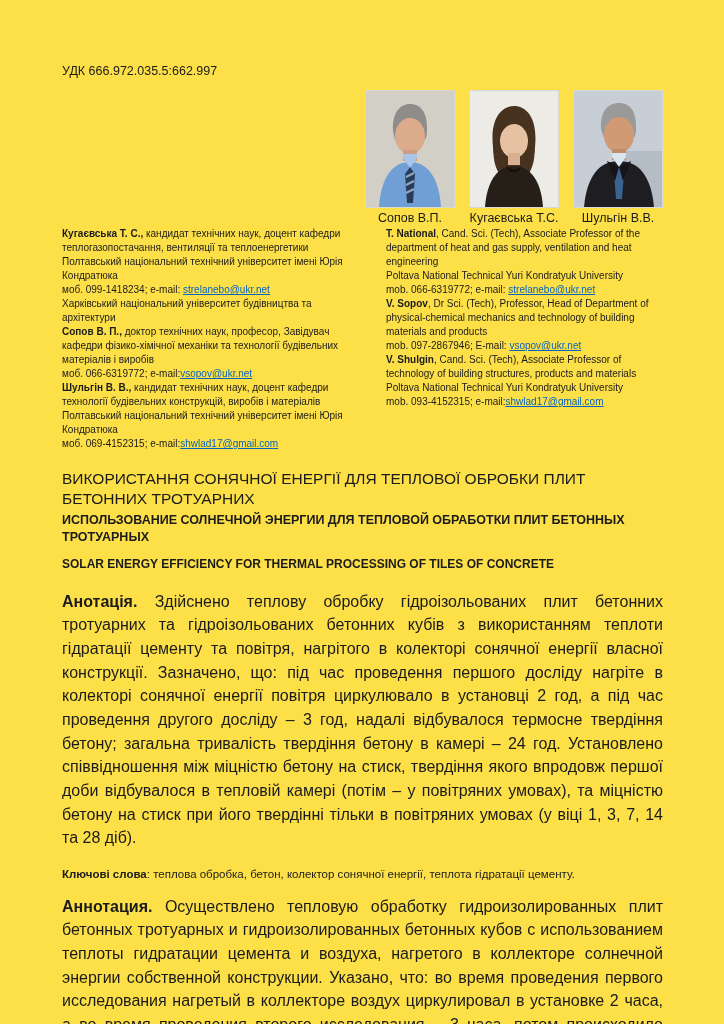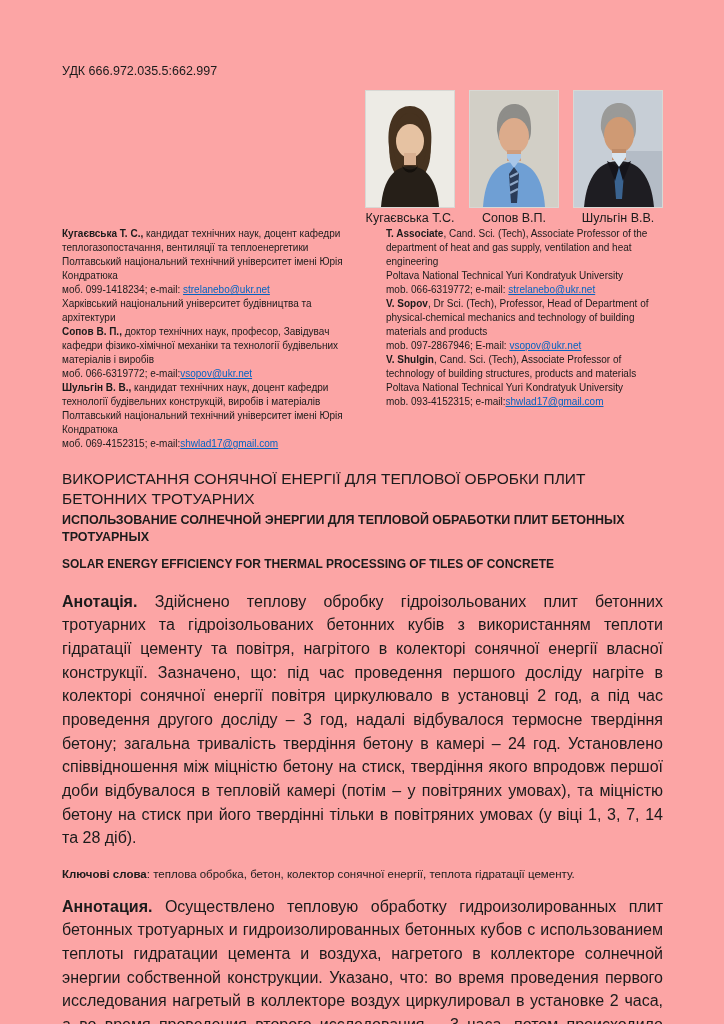--- a/index.html
+++ b/index.html
@@ -1,20 +1,20 @@
 <!DOCTYPE html>
 <html><head>
 <meta charset="utf-8">
 <style>
   html, body { margin: 0; padding: 0; background: #ffffff; }
   .page {
     position: relative;
     width: 724px;
     height: 1024px;
-    background: #fca5a5;
+    background: #fde047;
     box-sizing: border-box;
     padding: 64px 61px 0 62px;
     font-family: "Liberation Sans", sans-serif;
     color: #1b1b1b;
     overflow: hidden;
   }
   .udc { font-size: 12.5px; margin-bottom: 12px; }
   .photo-strip {
     display: flex;
     justify-content: flex-end;
@@ -40,45 +40,45 @@
 </head>
 <body>
 
 <div class="page">
 
   <div class="udc">УДК 666.972.035.5:662.997</div>
 
   <div class="photo-strip">
     <div class="photo-fig">
       <svg viewBox="0 0 88 116" width="88" height="116" xmlns="http://www.w3.org/2000/svg">
+        <rect width="88" height="116" fill="#d2cfc6"></rect>
+        <path d="M27 40 C26 19 36 13 44 13 C53 13 62 19 61 40 C61 44 60 47 59 49 L29 49 Z" fill="#8e8d89"></path>
+        <ellipse cx="44" cy="45" rx="15" ry="18" fill="#dcab8b"></ellipse>
+        <path d="M29 40 C30 24 37 19 44 19 C52 19 59 24 59 40 C55 28 50 26 44 26 C38 26 33 28 29 40 Z" fill="#8e8d89"></path>
+        <rect x="37" y="59" width="14" height="11" fill="#cf9d7d"></rect>
+        <path d="M13 116 C15 86 27 71 44 71 C61 71 73 86 75 116 Z" fill="#6f9fd4"></path>
+        <path d="M37 67 L44 77 L51 67 L51 63 L37 63 Z" fill="#a8c6e8"></path>
+        <path d="M44 76 L49 83 L47 112 L41 112 L39 83 Z" fill="#2b3c58"></path>
+        <path d="M40 86 L48 82 M40 94 L48 90 M40 102 L48 98" stroke="#8fa8c8" stroke-width="2" fill="none"></path>
+      </svg>
+      <div class="photo-caption">Сопов В.П.</div>
+    </div>
+    <div class="photo-fig">
+      <svg viewBox="0 0 88 116" width="88" height="116" xmlns="http://www.w3.org/2000/svg">
         <rect width="88" height="116" fill="#edebe5"></rect>
         <path d="M23 56 C20 28 31 15 44 15 C57 15 68 28 65 56 C64 70 60 78 55 82 L33 82 C28 78 24 70 23 56 Z" fill="#46321f"></path>
         <ellipse cx="44" cy="50" rx="14" ry="17" fill="#e6c2a2"></ellipse>
         <path d="M30 44 C30 28 37 22 44 22 C51 22 58 28 58 44 C54 32 50 30 44 30 C38 30 34 32 30 44 Z" fill="#46321f"></path>
         <path d="M24 50 C22 66 25 78 31 85 L35 78 C30 72 27 62 27 50 Z" fill="#46321f"></path>
         <path d="M64 50 C66 66 63 78 57 85 L53 78 C58 72 61 62 61 50 Z" fill="#46321f"></path>
         <rect x="38" y="62" width="12" height="12" fill="#d9b091"></rect>
         <path d="M15 116 C17 88 29 75 44 75 C59 75 71 88 73 116 Z" fill="#261f18"></path>
         <path d="M36 74 C38 80 50 80 52 74 C50 84 38 84 36 74 Z" fill="#14100c"></path>
       </svg>
       <div class="photo-caption">Кугаєвська Т.С.</div>
-    </div>
-    <div class="photo-fig">
-      <svg viewBox="0 0 88 116" width="88" height="116" xmlns="http://www.w3.org/2000/svg">
-        <rect width="88" height="116" fill="#d2cfc6"></rect>
-        <path d="M27 40 C26 19 36 13 44 13 C53 13 62 19 61 40 C61 44 60 47 59 49 L29 49 Z" fill="#8e8d89"></path>
-        <ellipse cx="44" cy="45" rx="15" ry="18" fill="#dcab8b"></ellipse>
-        <path d="M29 40 C30 24 37 19 44 19 C52 19 59 24 59 40 C55 28 50 26 44 26 C38 26 33 28 29 40 Z" fill="#8e8d89"></path>
-        <rect x="37" y="59" width="14" height="11" fill="#cf9d7d"></rect>
-        <path d="M13 116 C15 86 27 71 44 71 C61 71 73 86 75 116 Z" fill="#6f9fd4"></path>
-        <path d="M37 67 L44 77 L51 67 L51 63 L37 63 Z" fill="#a8c6e8"></path>
-        <path d="M44 76 L49 83 L47 112 L41 112 L39 83 Z" fill="#2b3c58"></path>
-        <path d="M40 86 L48 82 M40 94 L48 90 M40 102 L48 98" stroke="#8fa8c8" stroke-width="2" fill="none"></path>
-      </svg>
-      <div class="photo-caption">Сопов В.П.</div>
     </div>
     <div class="photo-fig">
       <svg viewBox="0 0 88 116" width="88" height="116" xmlns="http://www.w3.org/2000/svg">
         <rect width="88" height="116" fill="#c7ced6"></rect>
         <rect x="44" y="60" width="44" height="56" fill="#b4bcc6"></rect>
         <path d="M27 38 C26 18 36 12 45 12 C54 12 63 18 62 38 C62 42 61 45 60 47 L30 47 Z" fill="#9a9a98"></path>
         <ellipse cx="45" cy="44" rx="15" ry="18" fill="#cf9a74"></ellipse>
         <path d="M30 38 C31 22 38 18 45 18 C53 18 60 22 60 38 C56 27 51 25 45 25 C39 25 34 27 30 38 Z" fill="#9a9a98"></path>
         <rect x="38" y="58" width="14" height="11" fill="#c08c68"></rect>
         <path d="M10 116 C13 84 26 70 45 70 C64 70 77 84 80 116 Z" fill="#1e1d22"></path>
@@ -106,21 +106,21 @@
       </div>
       <div class="entry">
         <div><b>Шульгін В. В.,</b><span> кандидат технічних наук, доцент кафедри технології будівельних конструкцій, виробів і матеріалів</span></div>
         <div>Полтавський національний технічний університет імені Юрія Кондратюка</div>
         <div><span>моб. 069-4152315; e-mail:</span><a class="email" href="#">shwlad17@gmail.com</a></div>
       </div>
     </div>
 
     <div class="col-right">
       <div class="entry">
-        <div><b>T. Associate</b><span>, Cand. Sci. (Tech), Associate Professor of the department of heat and gas supply, ventilation and heat engineering</span></div>
+        <div><b>T. National</b><span>, Cand. Sci. (Tech), Associate Professor of the department of heat and gas supply, ventilation and heat engineering</span></div>
         <div>Poltava National Technical Yuri Kondratyuk University</div>
         <div><span>mob. 066-6319772; e-mail: </span><a class="email" href="#">strelanebo@ukr.net</a></div>
       </div>
       <div class="entry">
         <div><b>V. Sopov</b><span>, Dr Sci. (Tech), Professor, Head of Department of physical-chemical mechanics and technology of building materials and products</span></div>
         <div><span>mob. 097-2867946; E-mail: </span><a class="email" href="#">vsopov@ukr.net</a></div>
       </div>
       <div class="entry">
         <div><b>V. Shulgin</b><span>, Cand. Sci. (Tech), Associate Professor of technology of building structures, products and materials</span></div>
         <div>Poltava National Technical Yuri Kondratyuk University</div>

